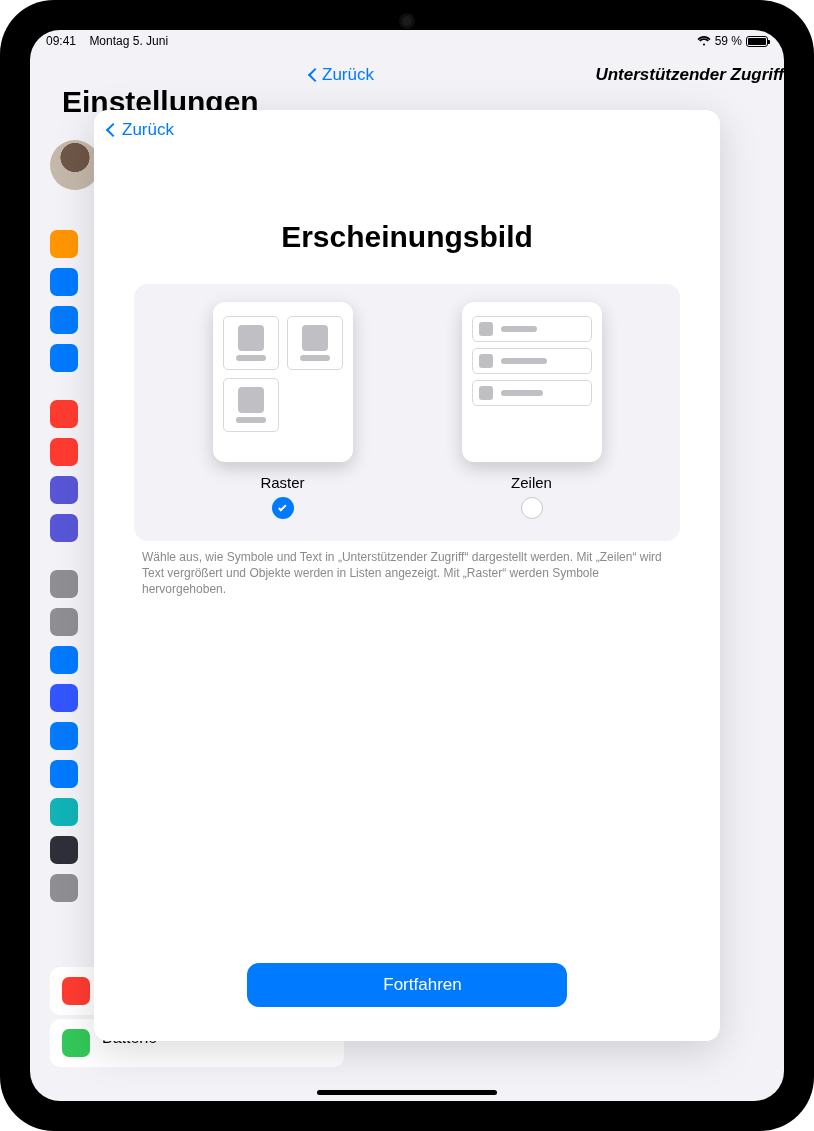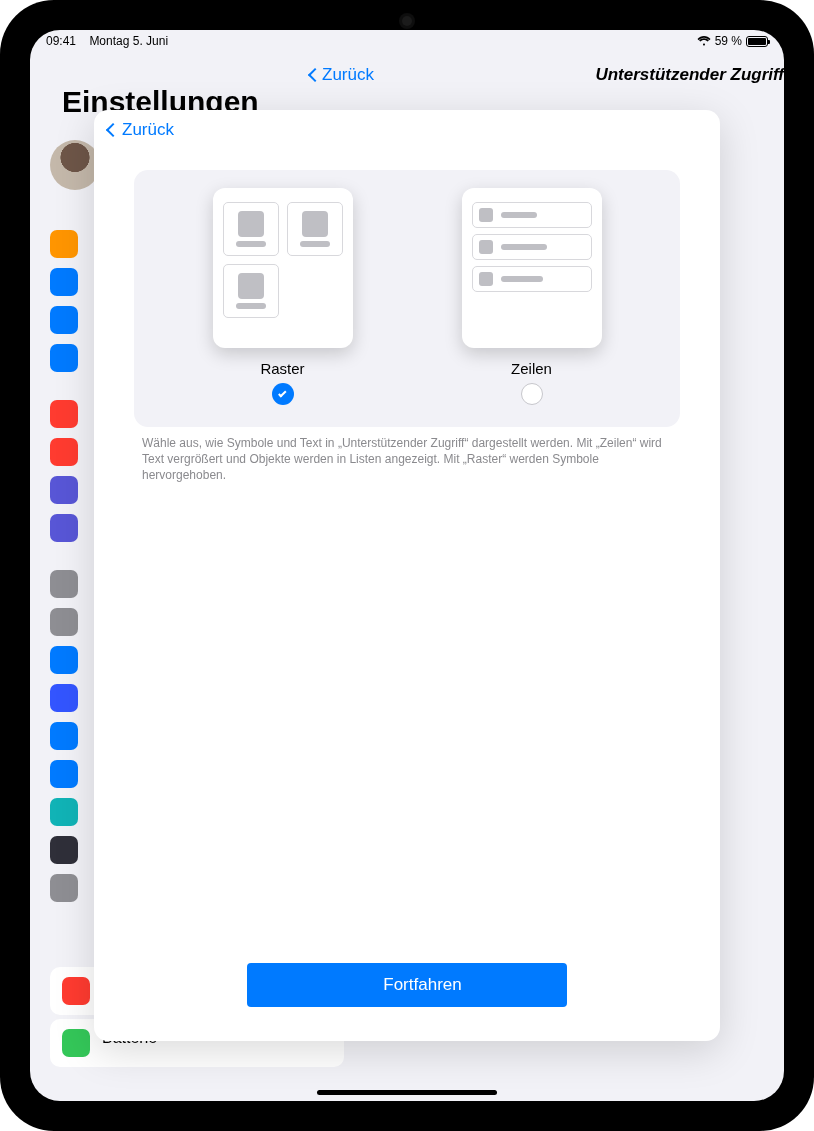--- a/index.html
+++ b/index.html
@@ -163,21 +163,21 @@
     border-bottom: 2px solid #fff; transform: rotate(-45deg) translate(0,-1px);
   }
   .caption {
     margin: 8px 48px 16px 48px;
     font-size: 12px; color: #8a8a8e; line-height: 1.35;
   }
   .modal-spacer { flex: 1; }
   .continue {
     margin: 0 auto 34px auto;
     width: 320px; height: 44px;
-    background: #007aff; color: #fff; border: none; border-radius: 4px;
+    background: #007aff; color: #fff; border: none; border-radius: 12px;
     font-size: 17px; font-weight: 500; padding-left: 31px;
   }
 </style>
 </head>
 <body>
 
 <div class="device">
   <div class="camera"></div>
   <div class="screen">
 
@@ -241,20 +241,21 @@
     </div>
 
     <div class="modal">
       <div class="modal-top">
         <div class="modal-back">
           <span class="chevron"></span>
           <span>Zurück</span>
         </div>
       </div>
 
+      <div class="modal-title">Erscheinungsbild</div>
 
       <div class="option-area">
 
         <div class="option">
           <div class="preview">
             <div class="pv-grid">
               <div class="pv-cell">
                   <div class="bigsq"></div>
                   <div class="bar"></div>
                 </div>

